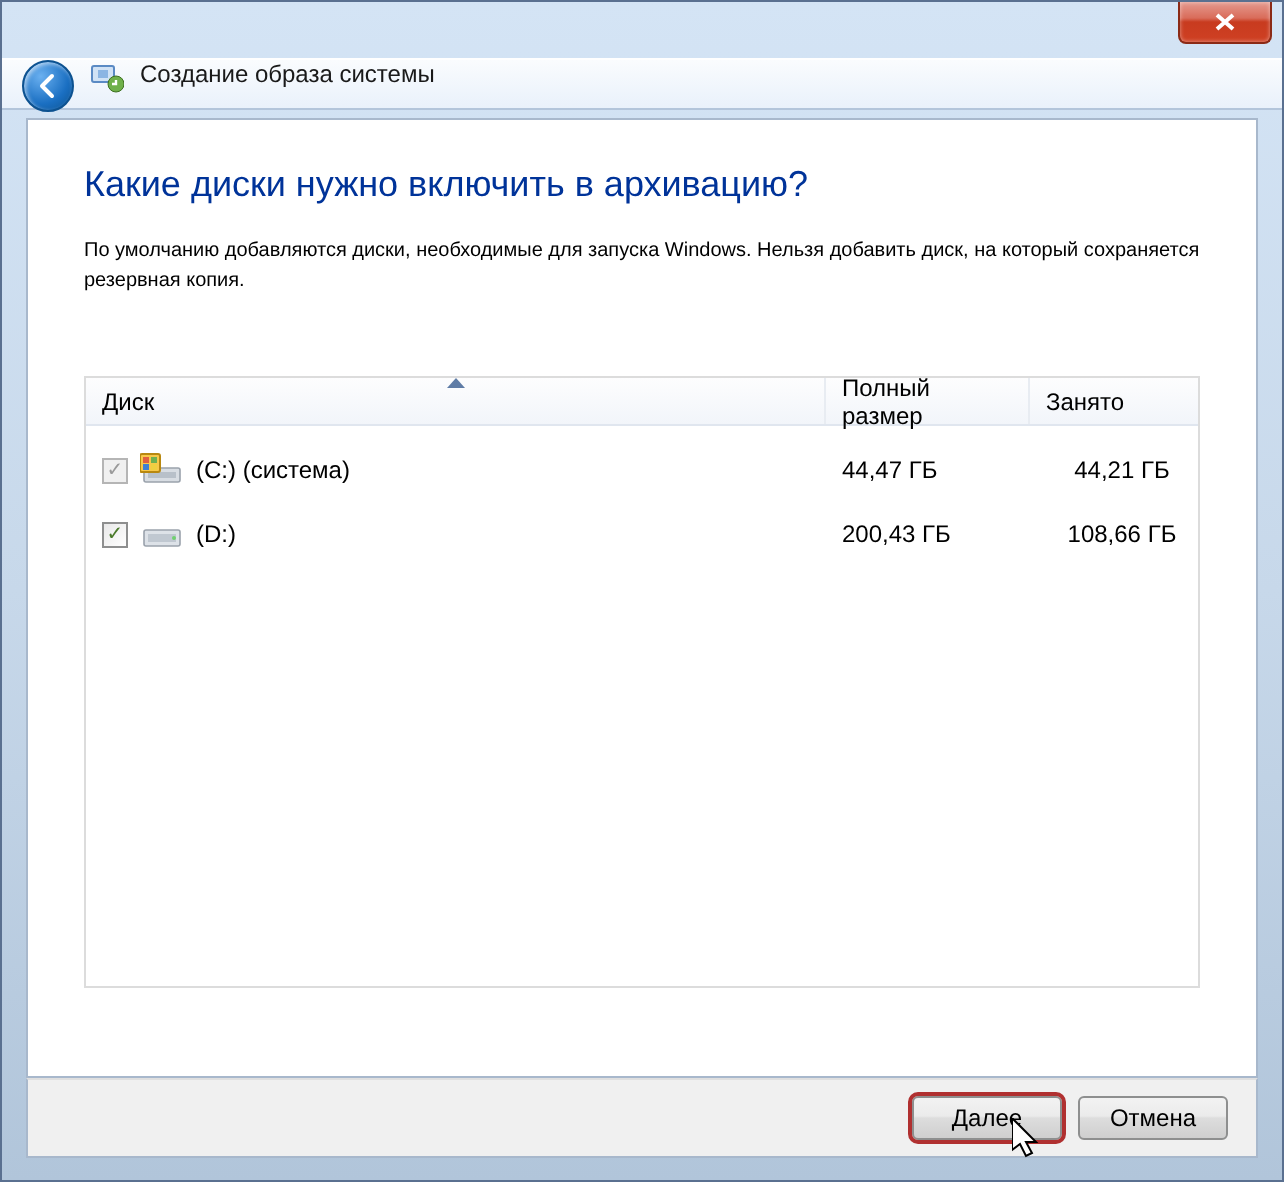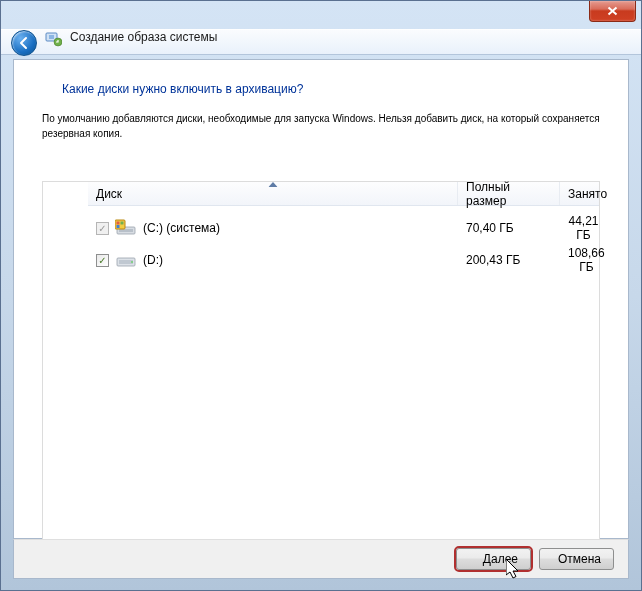--- a/index.html
+++ b/index.html
@@ -96,38 +96,36 @@
       background: #fff;
       border: 1px solid #a8b8cc;
     }
 
     .content-inner {
       padding: 22px 28px;
     }
 
     .main-heading {
       color: #003399;
-      font-size: 12px;
+      font-size: 18px;
       font-weight: normal;
       margin-bottom: 16px;
-      margin-left: 20px;
     }
 
     .description {
       font-size: 10px;
       color: #000;
       line-height: 1.45;
       margin-bottom: 40px;
     }
 
     .disk-table {
       border: 1px solid #dcdcdc;
-      height: 396px;
+      height: 306px;
       background: #fff;
-      padding-left: 45px;
     }
 
     .table-header {
       display: flex;
       background: linear-gradient(to bottom, #fdfdfe 0%, #f2f5fa 100%);
       border-bottom: 1px solid #e0e6ef;
       height: 24px;
     }
 
     .th {
@@ -235,21 +233,21 @@
       min-width: 75px;
       padding: 0 12px;
       font-size: 12px;
       background: linear-gradient(to bottom, #f2f2f2 0%, #ebebeb 45%, #dddddd 50%, #cfcfcf 100%);
       border: 1px solid #8e8f8f;
       border-radius: 3px;
       cursor: pointer;
       position: relative;
       display: flex;
       align-items: center;
-      justify-content: flex-end;
+      justify-content: center;
     }
 
     .btn-primary {
       outline: 2px solid #b03030;
       outline-offset: 0;
     }
 
     .cursor-arrow {
       position: absolute;
       left: 505px;
@@ -319,21 +317,21 @@
                   <rect x="4" y="10" width="14" height="3" fill="#b8c0c9"></rect>
                   <rect x="0" y="1" width="10" height="9" rx="1" fill="#f8c84a" stroke="#b88810"></rect>
                   <rect x="1.5" y="2.5" width="3" height="3" fill="#e06040"></rect>
                   <rect x="5.5" y="2.5" width="3" height="3" fill="#70b050"></rect>
                   <rect x="1.5" y="6" width="3" height="3" fill="#4080d0"></rect>
                   <rect x="5.5" y="6" width="3" height="3" fill="#f0d040"></rect>
                 </svg>
               </div>
               <span>(C:) (система)</span>
             </div>
-            <div class="td-size">70,40 ГБ</div>
+            <div class="td-size">44,47 ГБ</div>
             <div class="td-used">44,21 ГБ</div>
           </div>
 
           <div class="table-row">
             <div class="td-disk">
               <div class="checkbox">✓</div>
               <div class="drive-icon">
                 <svg width="22" height="18" viewBox="0 0 22 18">
                   <rect x="2" y="7" width="18" height="8" rx="1" fill="#dde2e8" stroke="#9aa2ac" stroke-width="0.8"></rect>
                   <rect x="4" y="9" width="14" height="4" fill="#c0c8d1"></rect>

